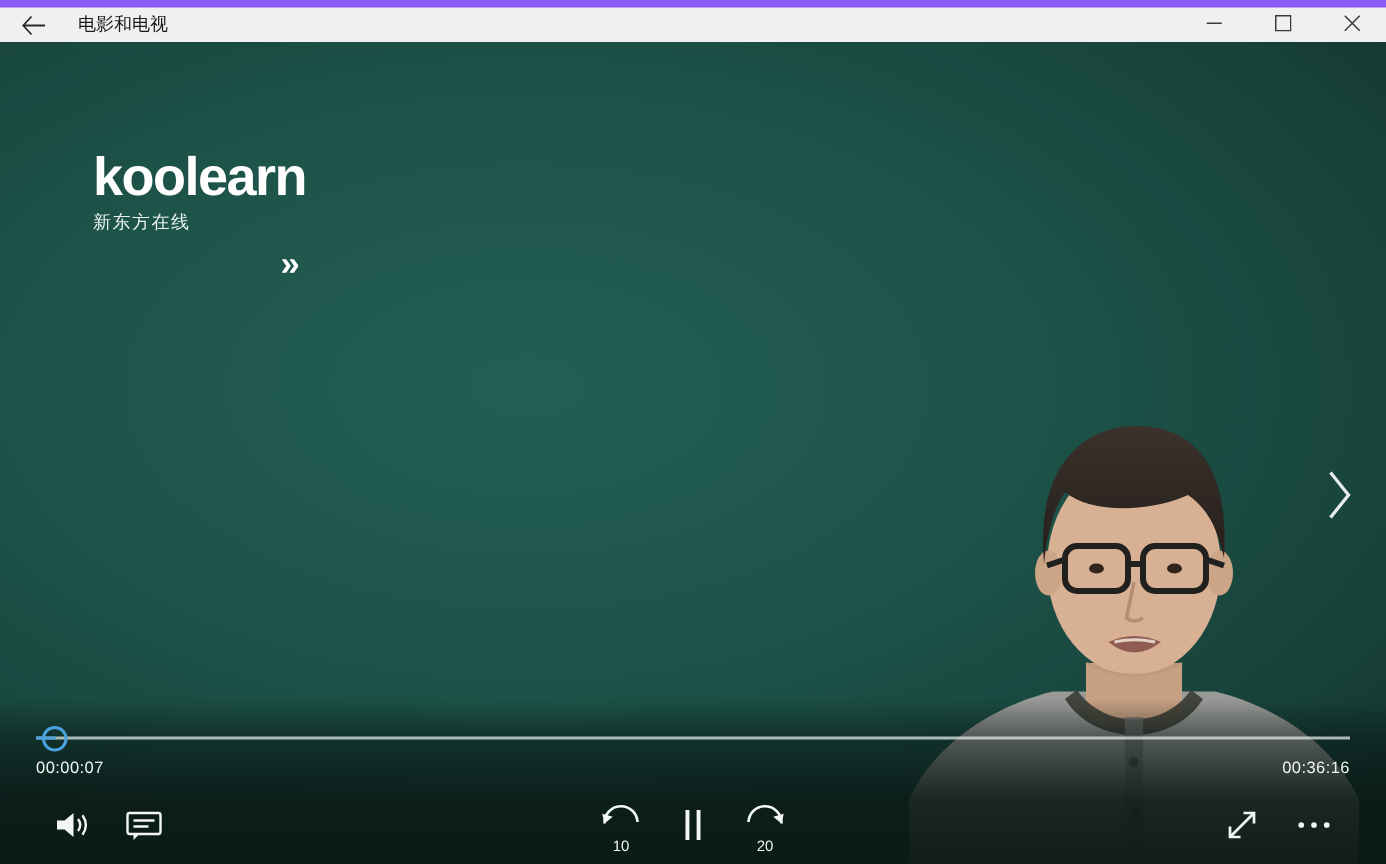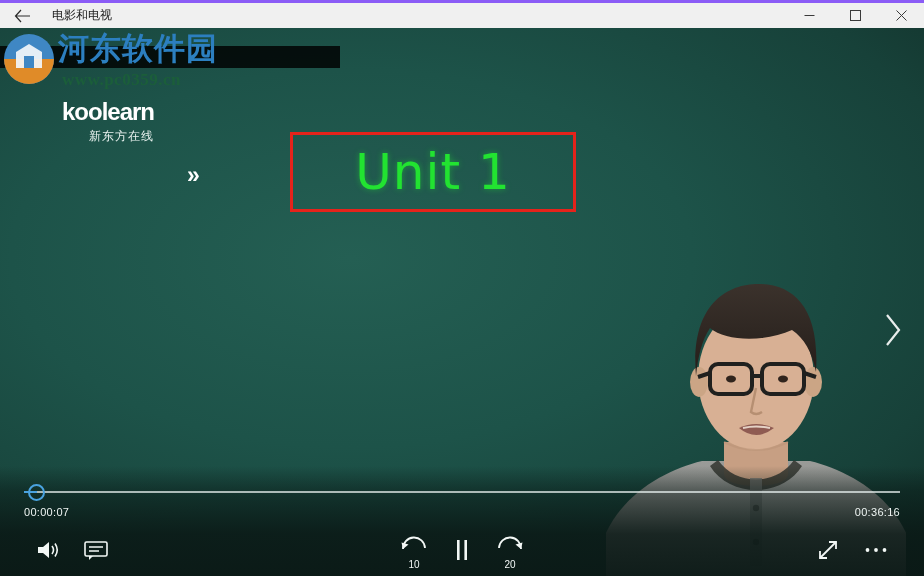--- a/index.html
+++ b/index.html
@@ -18,21 +18,21 @@
     background: #1d5349;
   }
 
   
   .titlebar {
     position: absolute;
     left: 0; top: 0;
     width: 924px;
     height: 28px;
     background: #f0f0f0;
-    border-top: 3px solid #8b5cf6;
+    border-top: 5px solid #8b5cf6;
     box-sizing: border-box;
     display: flex;
     align-items: center;
     z-index: 40;
   }
   .back-btn {
     width: 44px;
     height: 26px;
     display: flex;
     align-items: center;
@@ -113,38 +113,38 @@
   }
 
   
   .koolearn {
     position: absolute;
     left: 62px; top: 72px;
     z-index: 12;
     color: #ffffff;
   }
   .kl-word {
-    font-size: 24px;
+    font-size: 36px;
     font-weight: 700;
     letter-spacing: -1px;
     line-height: 1;
     position: relative;
     display: inline-block;
   }
   .kl-chev {
     position: absolute;
     right: -19px; top: -8px;
     font-size: 23px;
     font-weight: 700;
     line-height: 1;
   }
   .kl-sub {
     font-family: "DejaVu Sans", sans-serif;
     font-size: 12px;
-    text-align: right;
+    text-align: left;
     margin-top: 4px;
     letter-spacing: 1px;
     color: #eaf3f0;
   }
 
   
   .unit-box {
     position: absolute;
     left: 290px; top: 104px;
     width: 286px;
@@ -337,23 +337,20 @@
   </div>
 
   <div class="video-stage">
 
     <div class="koolearn">
       <div class="kl-word">koolearn</div>
       <div class="kl-chev" style="position:absolute;left:125px;top:64px;">»</div>
       <div class="kl-sub">新东方在线</div>
     </div>
 
-    <div class="unit-box">
-      <div class="unit-label">Unit 1</div>
-    </div>
 
 
     <svg class="presenter" viewBox="0 0 300 330" preserveAspectRatio="xMidYMax meet">
       <defs>
         <linearGradient id="shirtg" x1="0" y1="0" x2="0" y2="1">
           <stop offset="0%" stop-color="#9a9b98"></stop>
           <stop offset="100%" stop-color="#7d7f7c"></stop>
         </linearGradient>
         <linearGradient id="hairg" x1="0" y1="0" x2="0" y2="1">
           <stop offset="0%" stop-color="#3b322c"></stop>
@@ -387,31 +384,20 @@
       <ellipse cx="177" cy="133" rx="5" ry="3.4" fill="#30241d"></ellipse>
 
       <path d="M150 142 L145 166 Q150 170 156 166" stroke="#b68f72" stroke-width="2.4" fill="none"></path>
 
       <path d="M133 182 Q150 174 168 182 Q150 196 133 182 Z" fill="#8f5b52"></path>
       <path d="M137 182 Q150 179 164 182" stroke="#e5d2c6" stroke-width="2" fill="none"></path>
 
       <path d="M118 196 Q150 212 182 196" stroke="#bb9478" stroke-width="2" fill="none" opacity="0.6"></path>
     </svg>
 
-    <div class="watermark">
-      <div class="wm-strip"></div>
-      <svg class="wm-emblem" viewBox="0 0 54 54">
-        <circle cx="27" cy="27" r="25" fill="#3f87c4"></circle>
-        <path d="M2 27 A25 25 0 0 0 52 27 Z" fill="#e08b28"></path>
-        <path d="M14 36 L14 20 L27 12 L40 20 L40 36 Z" fill="#f2f6fa" opacity="0.92"></path>
-        <path d="M22 36 L22 24 L32 24 L32 36 Z" fill="#3f87c4"></path>
-      </svg>
-      <div class="wm-cn">河东软件园</div>
-      <div class="wm-url">www.pc0359.cn</div>
-    </div>
 
     <div class="next-chevron">
       <span>
         <svg width="20" height="36" viewBox="0 0 20 36">
           <path d="M4 3 L16 18 L4 33" stroke="rgba(255,255,255,0.9)" stroke-width="2.2" fill="none"></path>
         </svg>
       </span>
     </div>
 
     <div class="controls">

